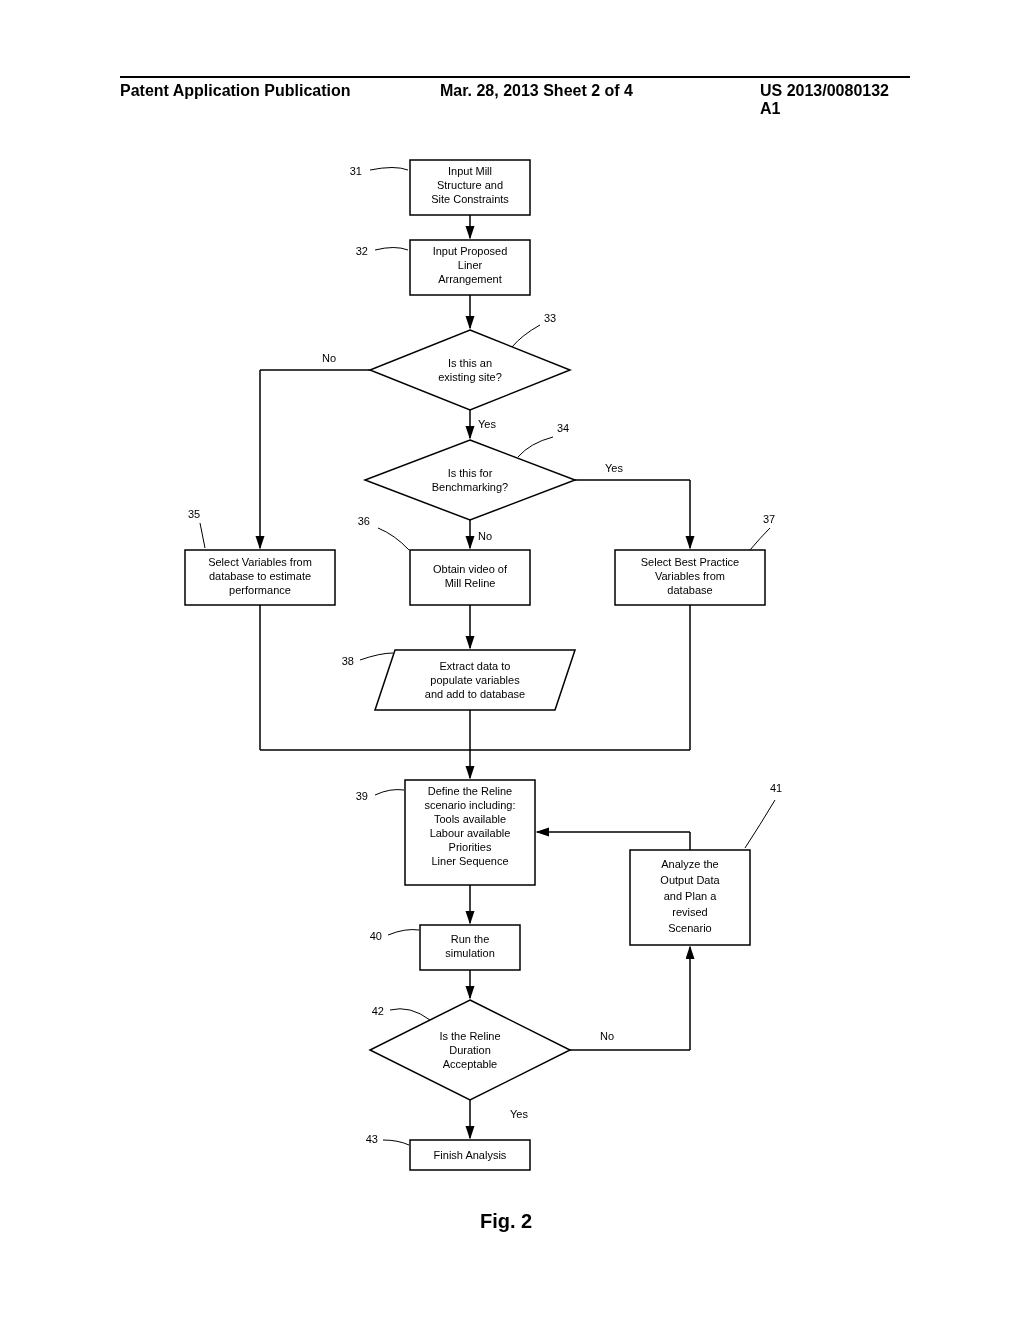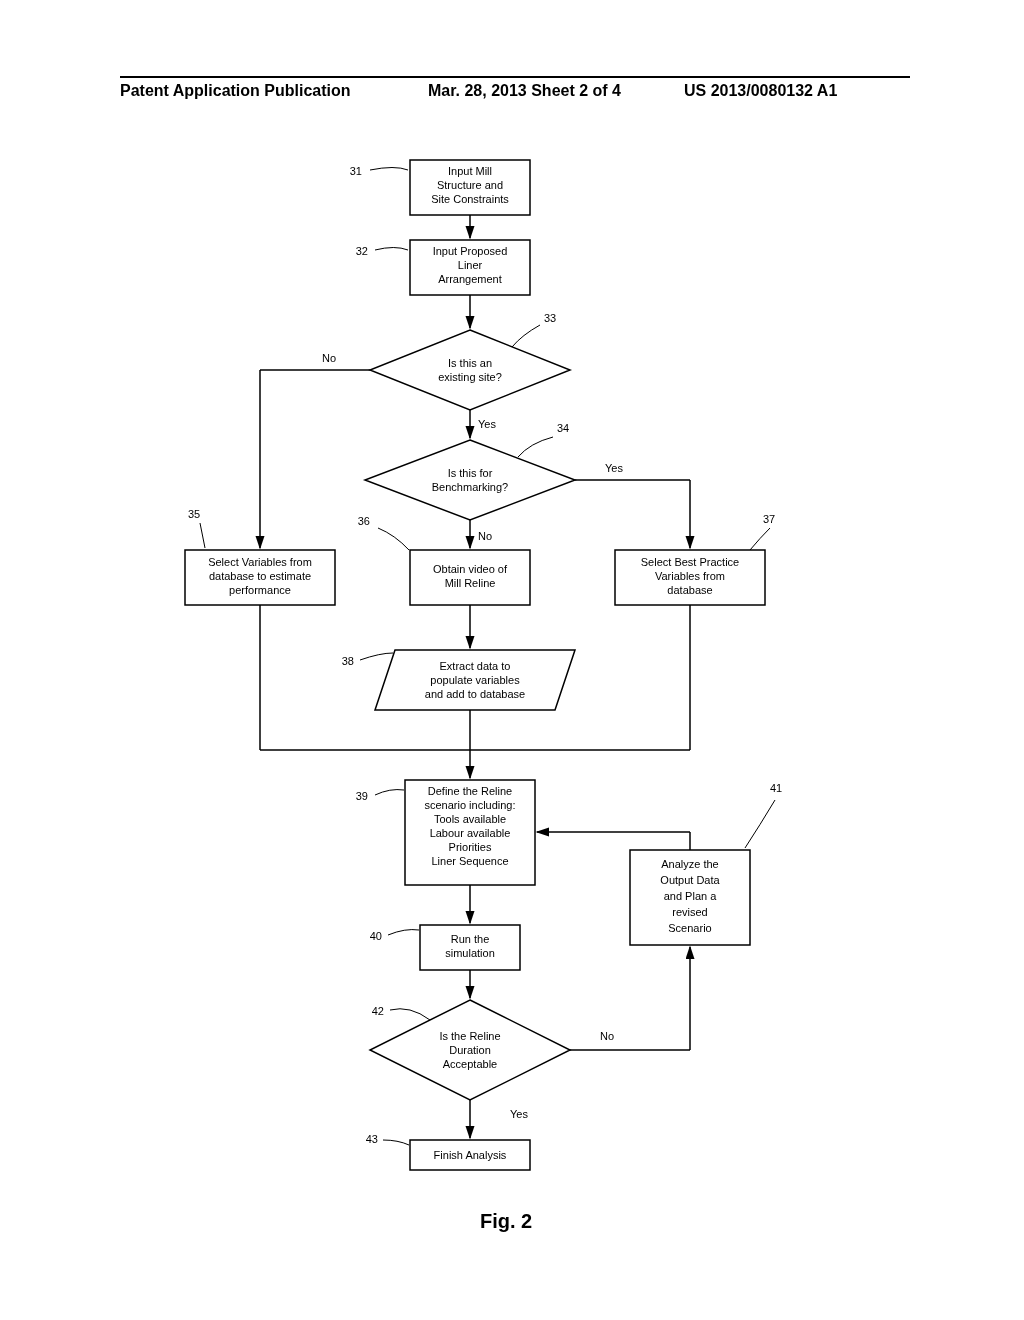--- a/index.html
+++ b/index.html
@@ -1,22 +1,22 @@
 <!DOCTYPE html>
 <html><head>
 <meta charset="utf-8">
 <style>
   * { box-sizing: border-box; }
   body { margin: 0; font-family: Arial, sans-serif; background: #fff; width: 1024px; height: 1320px; position: relative; }
   .page { position: relative; width: 892px; height: 1320px; }
   .hr-top { position: absolute; top: 76px; left: 120px; width: 790px; border-top: 2px solid #000; }
   .hdr { position: absolute; top: 82px; font-weight: bold; font-size: 16px; }
   .hdr-left { left: 120px; }
-  .hdr-mid { left: 428px; }
-  .hdr-right { left: 684px; }
+  .hdr-mid { left: 440px; }
+  .hdr-right { left: 760px; }
   .canvas { position: absolute; top: 130px; left: 0; width: 1024px; height: 1150px; }
   .figcap { position: absolute; font-weight: bold; font-size: 20px; }
   svg { position: absolute; top: 0; left:0; overflow: visible; }
   svg text { font-family: Arial, sans-serif; font-size: 11px; }
 </style>
 </head>
 <body>
 
 <div class="page">
   <div class="hr-top"></div>

